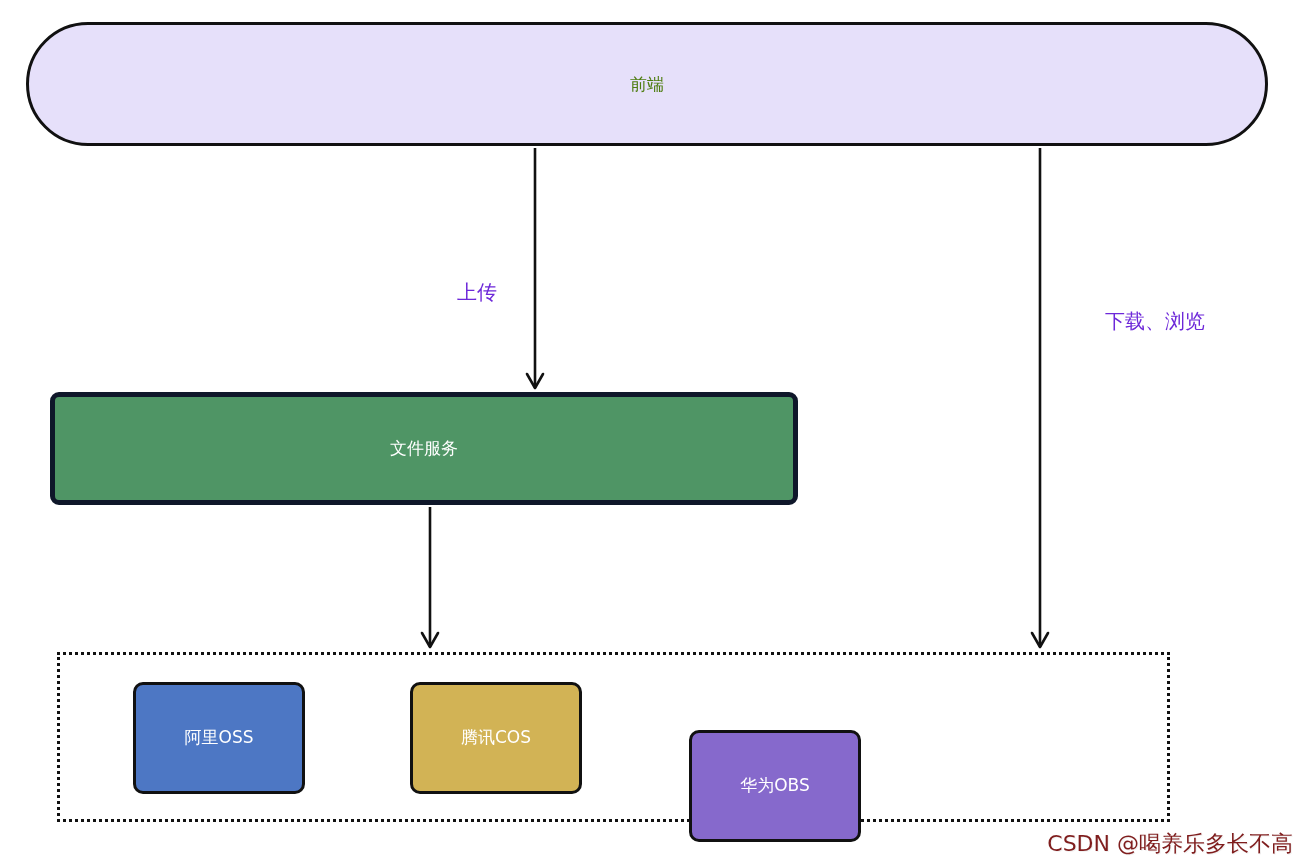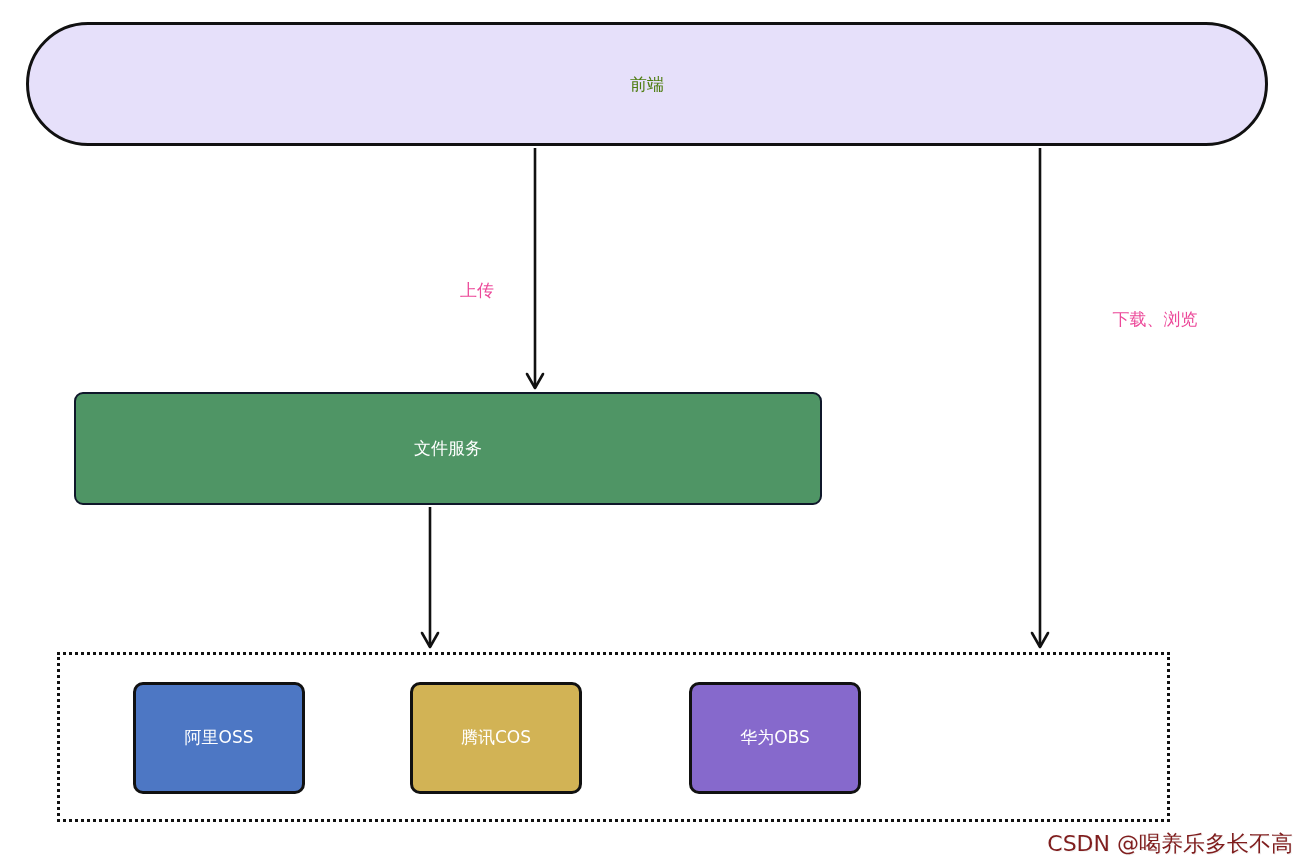--- a/index.html
+++ b/index.html
@@ -28,23 +28,23 @@
     left: 26px; top: 22px;
     width: 1242px; height: 124px;
     border: 3px solid #111111;
     border-radius: 62px;
     background: #e6e0fa;
     color: #4d7c0f;
     font-size: 17px;
   }
   
   #file-service-node {
-    left: 74px; top: 392px;
+    left: 50px; top: 392px;
     width: 748px; height: 113px;
-    border: 2px solid #0f172a;
+    border: 5px solid #0f172a;
     border-radius: 9px;
     background: #4f9565;
     color: #ffffff;
     font-size: 17px;
   }
   
   #storage-group {
     position: absolute;
     left: 57px; top: 652px;
     width: 1113px; height: 170px;
@@ -68,22 +68,22 @@
     text-align: center;
   }
   #storage-box-0 { left: 133px; background: #4d77c4; text-align: right; }
   #storage-box-1 { left: 410px; background: #d2b355; }
   #storage-box-2 { left: 689px; background: #8669cc; }
   #storage-box-3 { left: 965px; background: #4e5fa3; }
 
   
   .edge-label {
     position: absolute;
-    color: #ec4899;
-    font-size: 17px;
+    color: #6d28d9;
+    font-size: 20px;
     text-align: center;
   }
   #upload-label   { left: 417px; top: 279px; width: 120px; }
   #download-label { left: 1085px; top: 308px; width: 140px; }
 
   
   #edges-svg {
     position: absolute;
     left: 0; top: 0;
     width: 1295px; height: 859px;
@@ -130,20 +130,20 @@
   <div id="storage-group"></div>
 
   <div id="storage-box-0" class="storage-box" style="background-color: rgb(77, 119, 196);">
     <span>阿里OSS</span>
   </div>
 
   <div id="storage-box-1" class="storage-box" style="background-color: rgb(210, 179, 85);">
     <span>腾讯COS</span>
   </div>
 
-  <div id="storage-box-2" class="storage-box" style="background-color: rgb(134, 105, 204);">
+  <div id="storage-box-2" class="storage-box" style="background-color: rgb(134, 105, 204); margin-top: 48px;">
     <span>华为OBS</span>
   </div>
 
 
   <div id="watermark" style="color: #7f1d1d;">CSDN @喝养乐多长不高</div>
 
 </div>
 
 </body></html>

